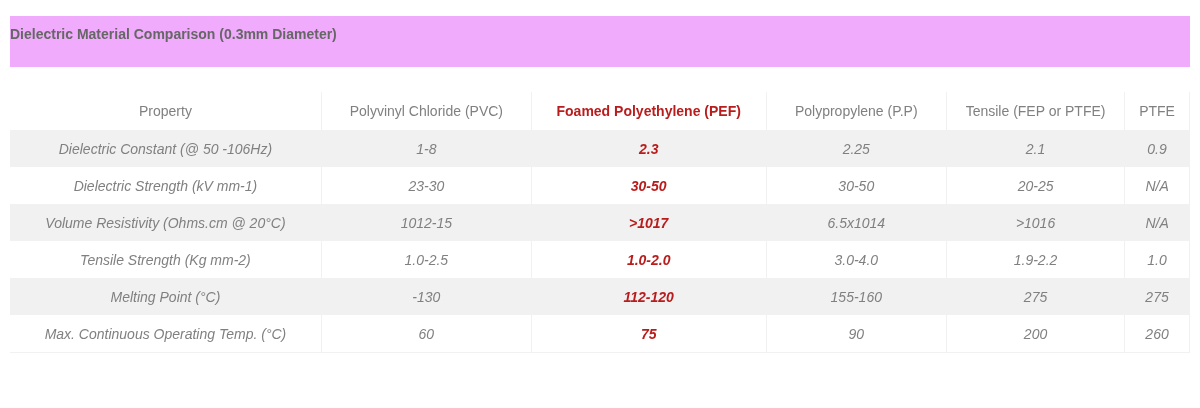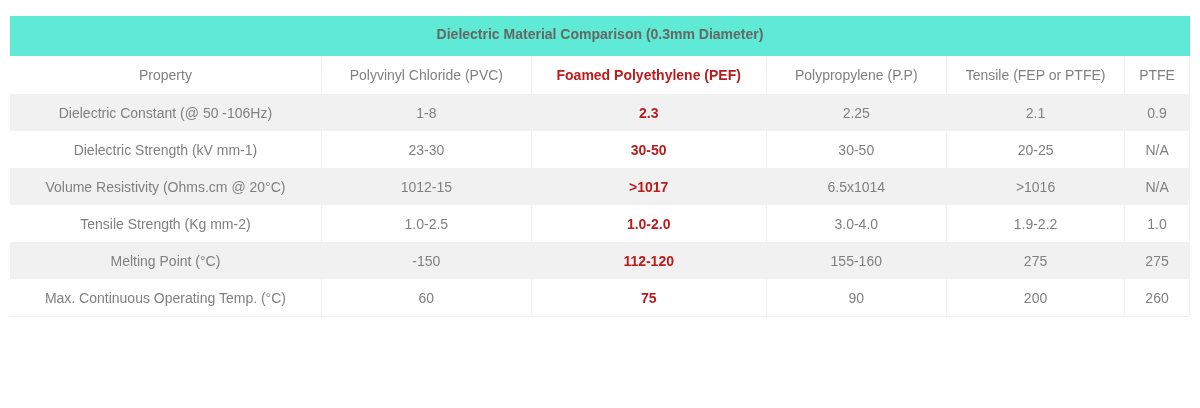--- a/index.html
+++ b/index.html
@@ -10,52 +10,53 @@
   body {
     width: 1200px;
     height: 408px;
     font-family: "Liberation Sans", sans-serif;
     overflow: hidden;
   }
   .table-wrap {
     margin: 16px 10px 0 10px;
   }
   .title-bar {
-    background: #5eead4;
-    height: 40px;
+    background: #f0abfc;
+    height: 51px;
     line-height: 36px;
-    text-align: center;
     font-size: 14px;
     font-weight: bold;
     color: #666666;
   }
   table.comparison {
     width: 100%;
     border-collapse: collapse;
     table-layout: fixed;
     font-size: 14px;
     color: #808080;
     border-bottom: 1px solid #f1f1f1;
+    margin-top: 25px;
   }
   table.comparison th,
   table.comparison td {
     text-align: center;
     vertical-align: middle;
     border-right: 1px solid #f1f1f1;
     padding: 0 6px;
     overflow: hidden;
     white-space: nowrap;
   }
   table.comparison thead th {
     background: #ffffff;
     font-weight: normal;
     height: 38px;
   }
   table.comparison tbody td {
     height: 37px;
+    font-style: italic;
   }
   table.comparison tbody tr:nth-child(odd) {
     background: #f1f1f1;
   }
   table.comparison tbody tr:nth-child(even) {
     background: #ffffff;
   }
   table.comparison .em {
     font-weight: bold;
     color: #b91c1c;
@@ -115,21 +116,21 @@
         <tr>
           <td>Tensile Strength (Kg mm-2)</td>
           <td>1.0-2.5</td>
           <td class="em">1.0-2.0</td>
           <td>3.0-4.0</td>
           <td>1.9-2.2</td>
           <td>1.0</td>
         </tr>
         <tr>
           <td>Melting Point (°C)</td>
-          <td>-150</td>
+          <td>-130</td>
           <td class="em">112-120</td>
           <td>155-160</td>
           <td>275</td>
           <td>275</td>
         </tr>
         <tr>
           <td>Max. Continuous Operating Temp. (°C)</td>
           <td>60</td>
           <td class="em">75</td>
           <td>90</td>

